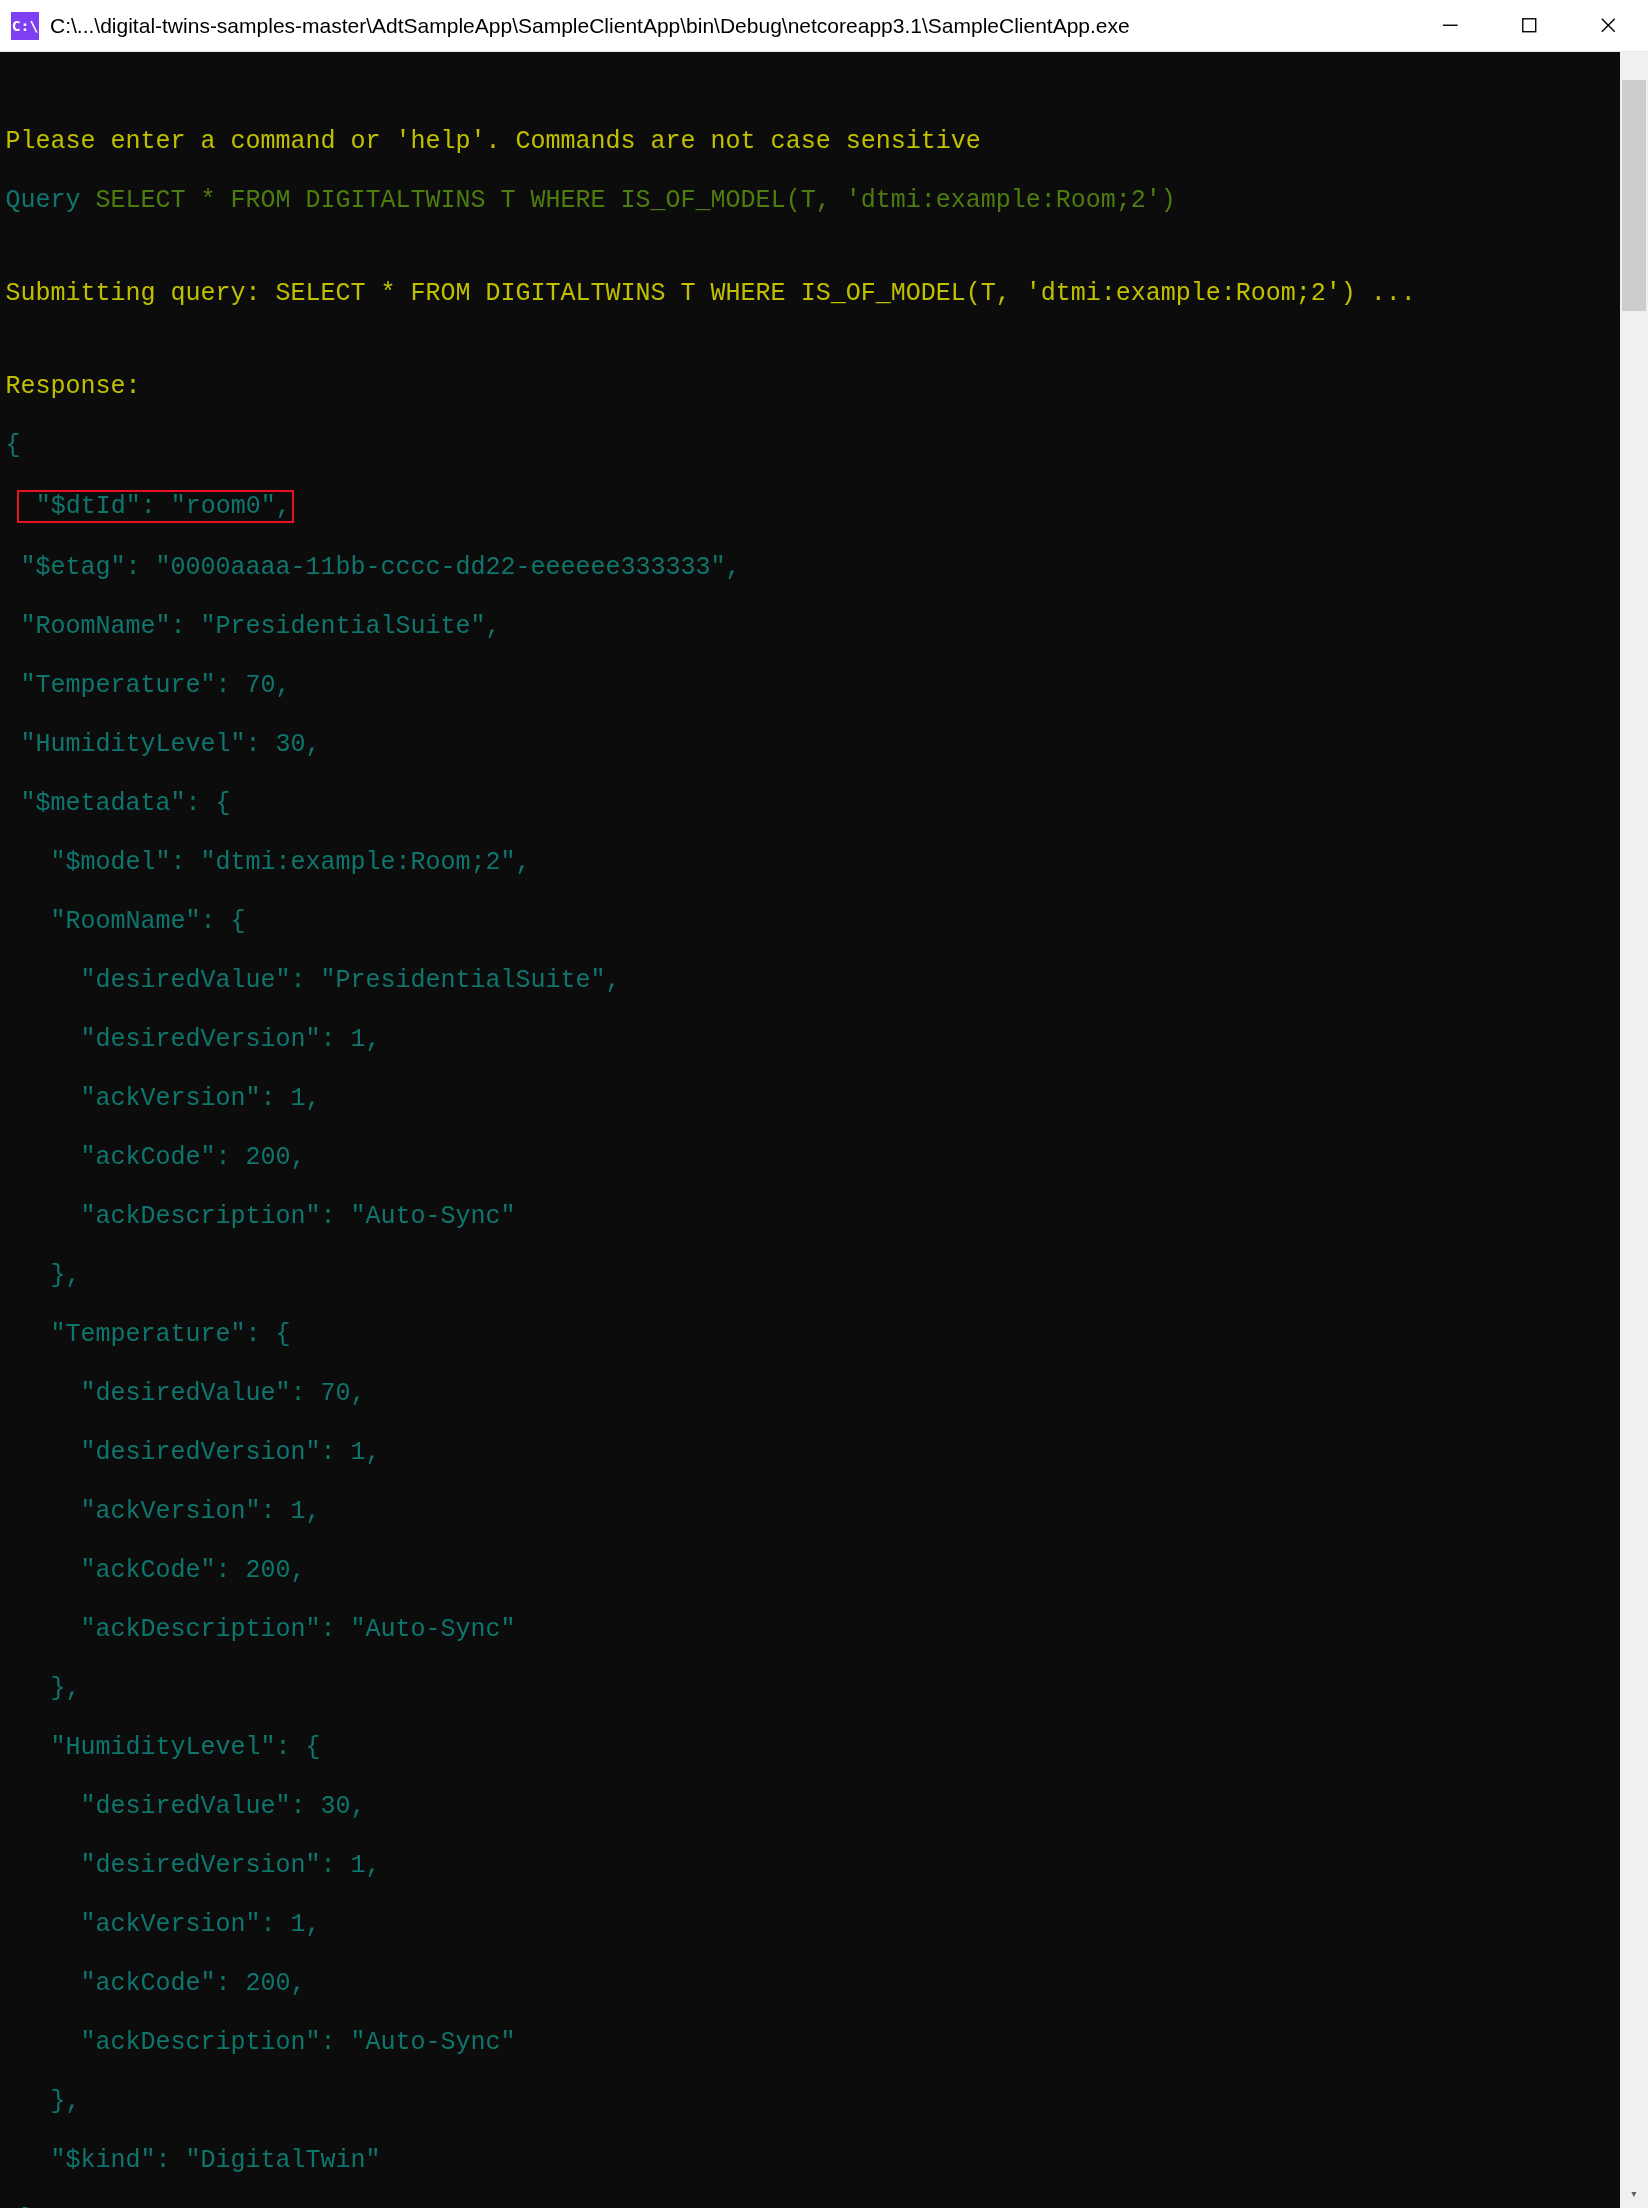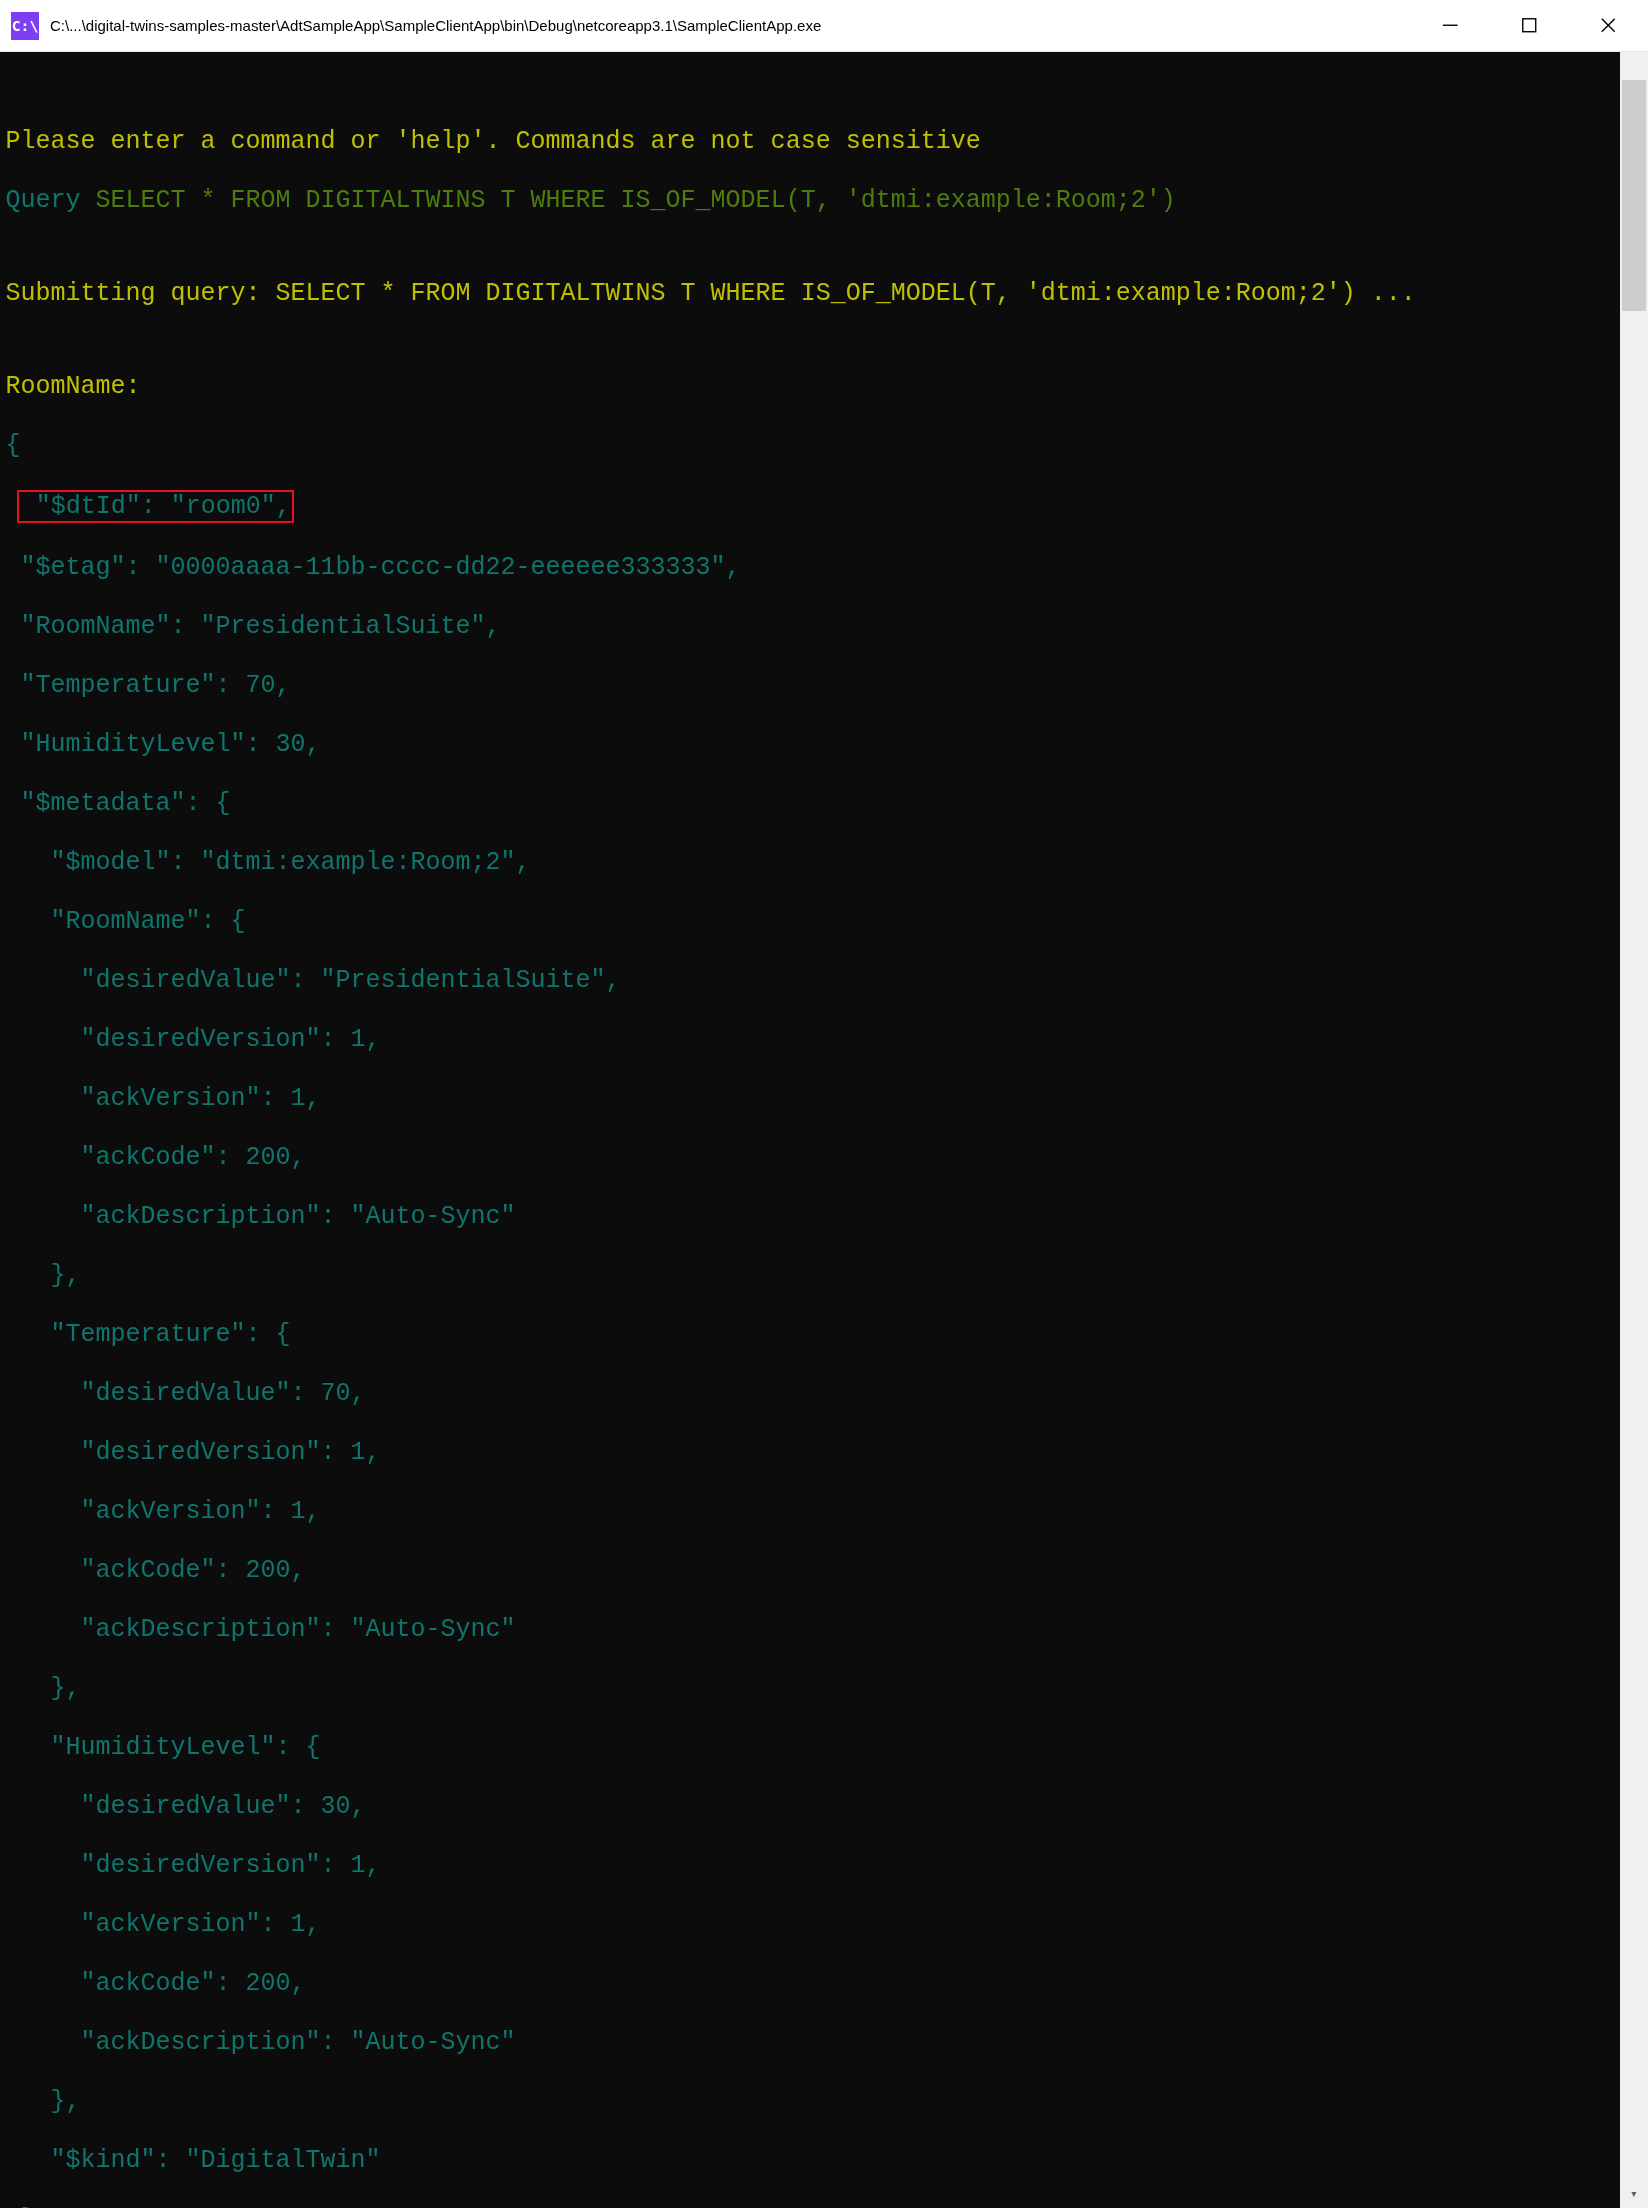--- a/index.html
+++ b/index.html
@@ -29,21 +29,21 @@
       display: flex;
       align-items: center;
       justify-content: center;
       color: #ffffff;
       font-size: 14.8px;
       font-weight: bold;
       font-family: Consolas, monospace;
       margin-right: 11px;
     }
     .titlebar-title {
-      font-size: 15px;
+      font-size: 21px;
       color: #000000;
       flex: 1;
       white-space: nowrap;
       overflow: hidden;
     }
     .titlebar-controls {
       display: flex;
       height: 100%;
     }
     .titlebar-btn {
@@ -143,21 +143,21 @@
           <line x1="17" y1="3" x2="3" y2="17" stroke="#000" stroke-width="1.5"></line>
         </svg>
     </div>
   </div>
 </div>
 
 <div class="console">
 <span class="line olive">Please enter a command or 'help'. Commands are not case sensitive</span>
 <span class="line"><span class="gray">Query </span><span class="white">SELECT * FROM DIGITALTWINS T WHERE IS_OF_MODEL(T, 'dtmi:example:Room;2')</span></span>
 <span class="line olive">Submitting query: SELECT * FROM DIGITALTWINS T WHERE IS_OF_MODEL(T, 'dtmi:example:Room;2') ...</span>
-<span class="line olive">RoomName:</span>
+<span class="line olive">Response:</span>
 <span class="line gray">{</span>
 <span class="line gray"> <span class="highlight-box"> "$dtId": "room0",</span></span>
 <span class="line gray"> "$etag": "0000aaaa-11bb-cccc-dd22-eeeeee333333",</span>
 <span class="line gray"> "RoomName": "PresidentialSuite",</span>
 <span class="line gray"> "Temperature": 70,</span>
 <span class="line gray"> "HumidityLevel": 30,</span>
 <span class="line gray"> "$metadata": {</span>
 <span class="line gray">   "$model": "dtmi:example:Room;2",</span>
 <span class="line gray">   "RoomName": {</span>
 <span class="line gray">     "desiredValue": "PresidentialSuite",</span>

